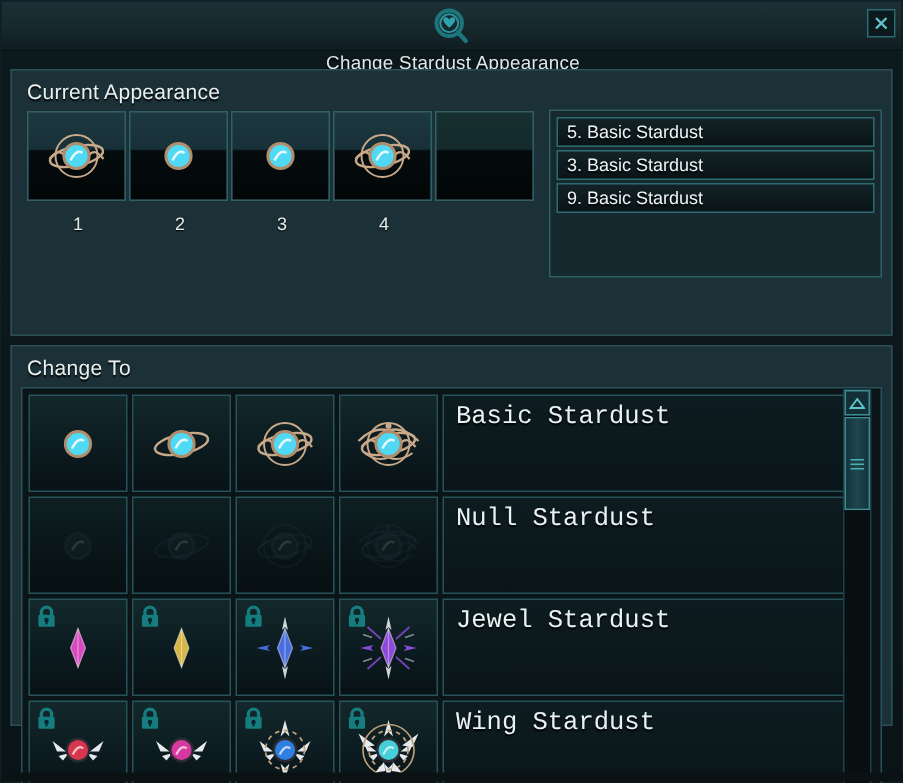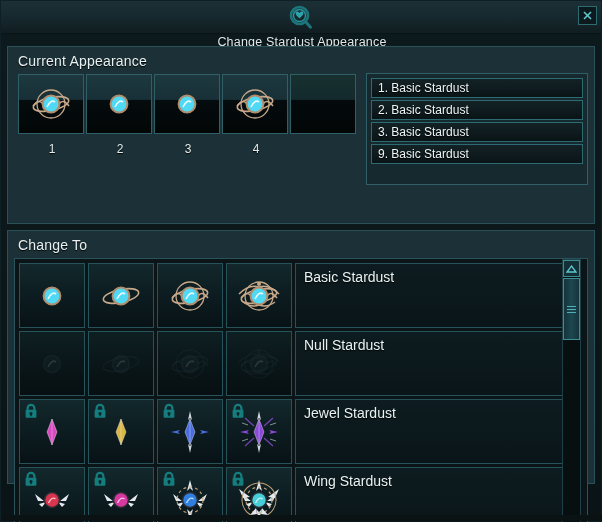--- a/index.html
+++ b/index.html
@@ -145,25 +145,26 @@
   .grid-cell.dim { background: linear-gradient(180deg, #0e1f22 0%, #0a1619 50%, #070f12 100%); }
   .lock {
     position: absolute;
     left: 3px; top: 3px;
     width: 16px; height: 16px;
   }
   .row-label {
     flex: 1;
     border: 1px solid #26525a;
     background: linear-gradient(180deg, #0d1c20 0%, #0a1519 100%);
-    font-size: 14px;
+    font-size: 17px;
     color: #e9f2f2;
     padding: 5px 0 0 8px;
     text-shadow: 0 1px 1px #000;
     margin-right: 3px;
+    font-family: Liberation Mono, monospace;
   }
 
   
   .scrollbar {
     position: absolute;
     right: 6px; top: 0;
     width: 19px; height: 296px;
     background: #070f11;
     border: 1px solid #1d4046;
   }
@@ -271,22 +272,21 @@
   </svg>
           </div>
           <div class="slot-num">4</div>
         </div>
         <div class="slot-group">
           <div class="slot empty"></div>
           <div class="slot-num"></div>
         </div>
       </div>
     <div class="equip-list" id="equip-list">
-        <div class="equip-item">1. Basic Stardust</div>
-        <div class="equip-item">2. Basic Stardust</div>
+        <div class="equip-item">5. Basic Stardust</div>
         <div class="equip-item">3. Basic Stardust</div>
         <div class="equip-item">9. Basic Stardust</div>
       </div>
   </div>
 
   <div class="section" id="changeto-section">
     <div class="section-title">Change To</div>
     <div class="changeto-frame">
       <div class="grid-scroll" id="grid-scroll">
           <div class="grid-row">

